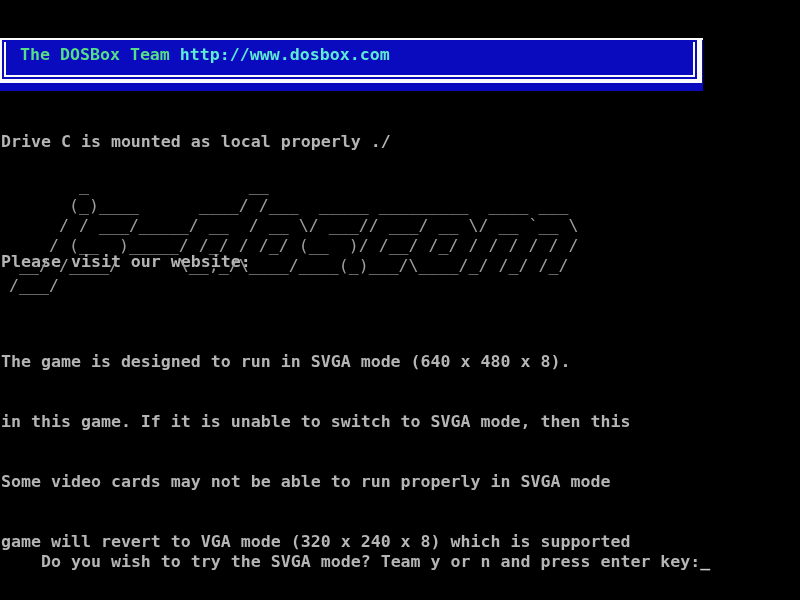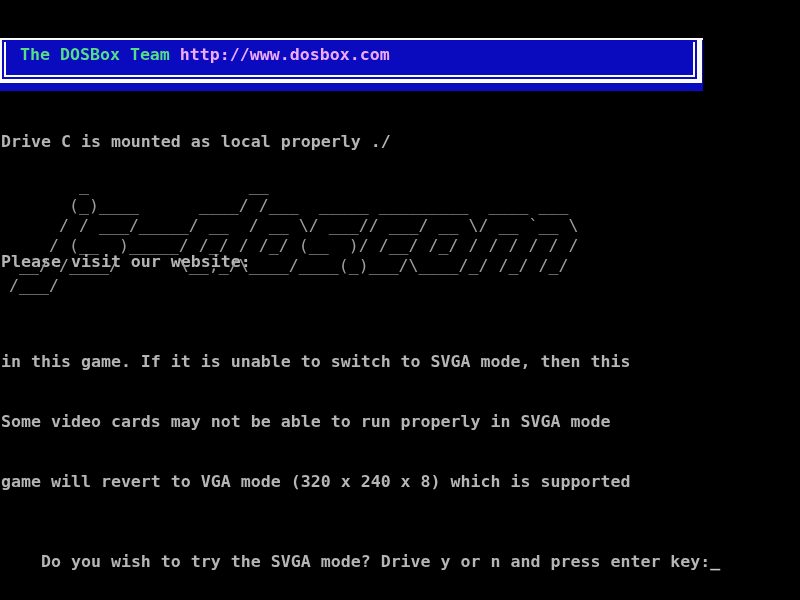--- a/index.html
+++ b/index.html
@@ -37,21 +37,21 @@
   .b-right-outer { left: 697px; top: 0;  width: 5px;   height: 43px; }
   .b-bottom-inner { left: 5px; top: 35px; width: 690px; height: 2px; }
   .b-bottom-outer { left: 0;  top: 39px; width: 702px; height: 4px; }
   .banner-text {
     position: absolute;
     left: 20px; top: 5px;
     white-space: pre;
     font-weight: bold;
   }
   .banner-team { color: #55dd88; }
-  .banner-url  { color: #f0abfc; }
+  .banner-url  { color: #5eead4; }
   
   .console-block {
     position: absolute;
     left: 1px;
     color: #b5b5b5;
     font-weight: bold;
     white-space: pre;
   }
   .console-block .line { height: 20px; }
   .lines-top    { top: 92px; }
@@ -93,27 +93,28 @@
 
   <div class="console-block lines-top">
     <div class="line">Drive C is mounted as local properly ./</div>
     <div class="line"></div>
     <div class="line">Please visit our website:</div>
   </div>
 
   <pre class="ascii-logo"><div class="art-line">       _                __</div><div class="art-line">      (_)____      ____/ /___  _____ _________  ____ ___</div><div class="art-line">     / / ___/_____/ __  / __ \/ ___// ___/ __ \/ __ `__ \</div><div class="art-line">    / (__  )_____/ /_/ / /_/ (__  )/ /__/ /_/ / / / / / /</div><div class="art-line"> __/ /____/      \__,_/\____/____(_)___/\____/_/ /_/ /_/</div><div class="art-line">/___/</div></pre>
 
   <div class="console-block lines-bottom">
+    <div class="line">The game is designed to run in SVGA mode (640 x 480 x 8).</div>
     <div class="line">in this game. If it is unable to switch to SVGA mode, then this</div>
     <div class="line">Some video cards may not be able to run properly in SVGA mode</div>
     <div class="line">game will revert to VGA mode (320 x 240 x 8) which is supported</div>
     
     
     
     
     
   </div>
 
   <div class="console-block prompt-row">
-    <span>Do you wish to try the SVGA mode? Drive y or n and press enter key:</span><span class="cursor">_</span>
+    <span>Do you wish to try the SVGA mode? Team y or n and press enter key:</span><span class="cursor">_</span>
   </div>
 
 </div>
 
 </body></html>

